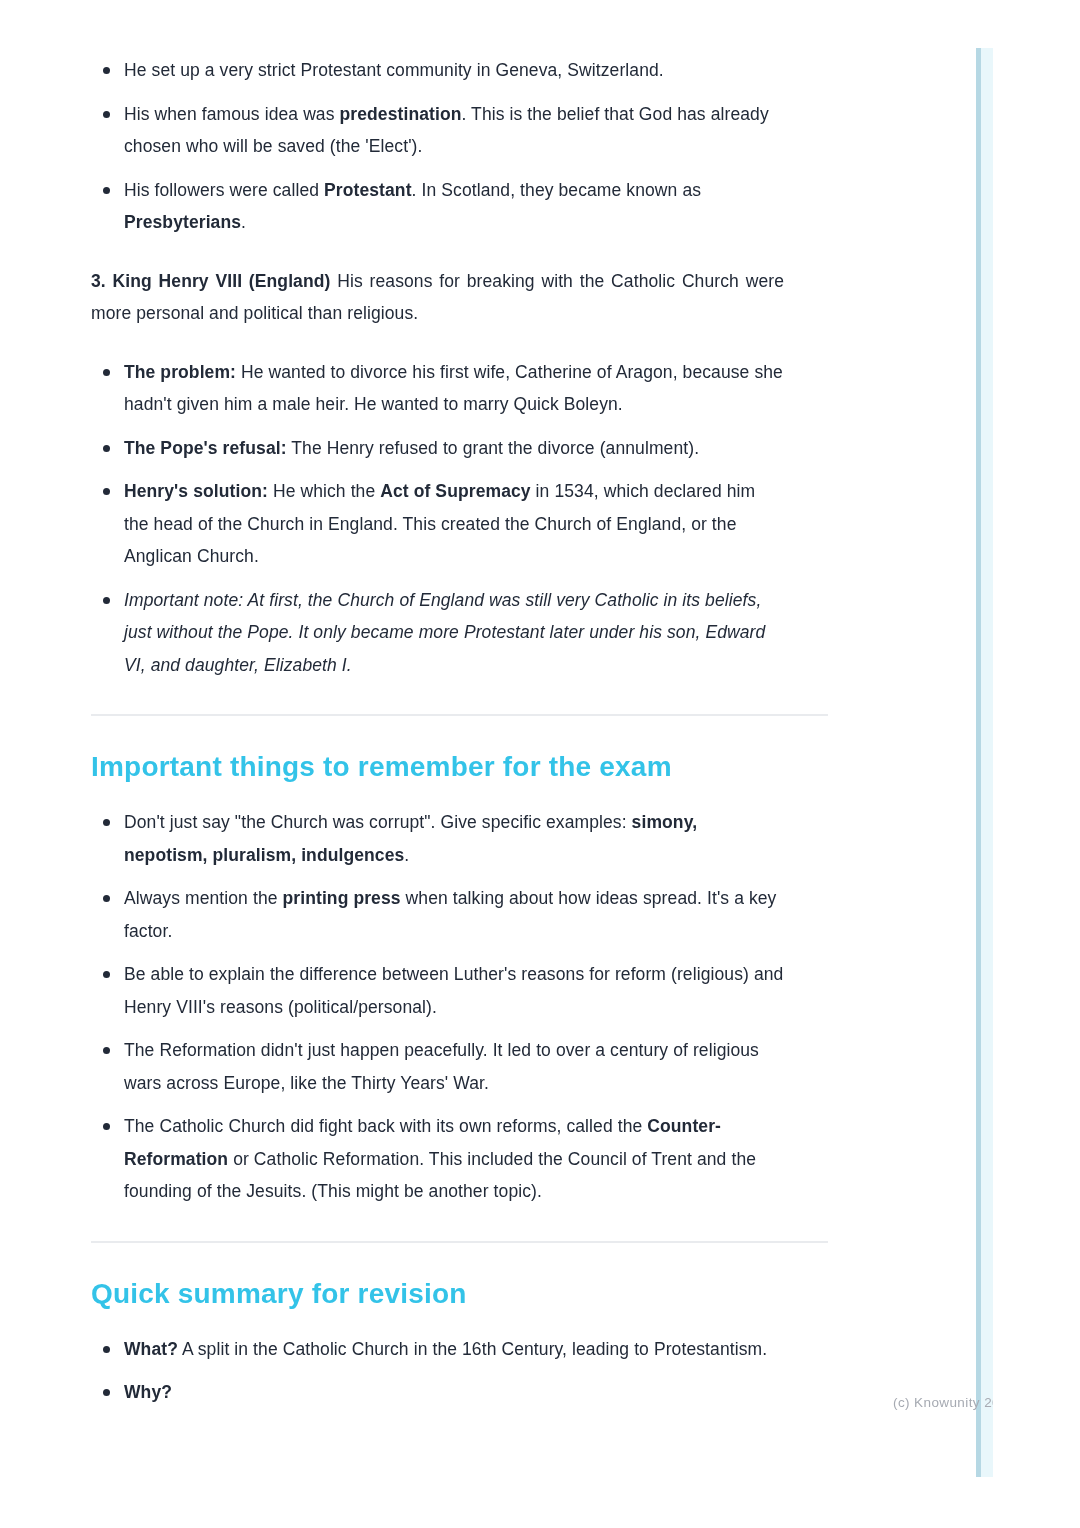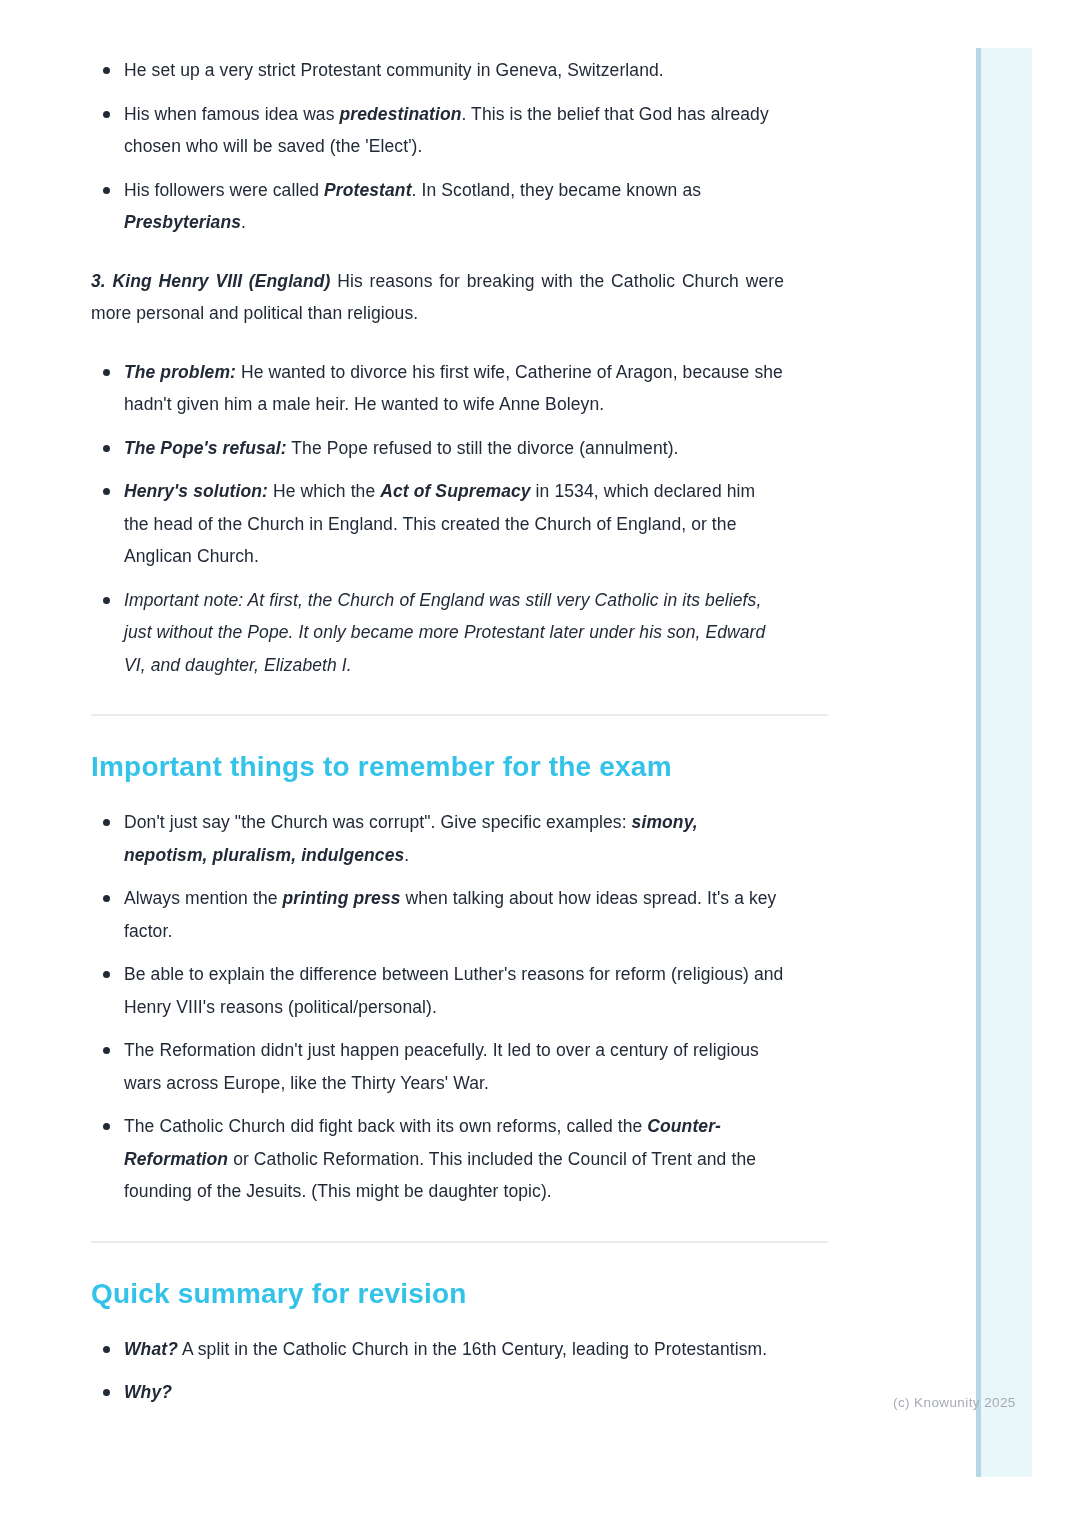--- a/index.html
+++ b/index.html
@@ -3,21 +3,21 @@
 <meta charset="utf-8">
 <style>
   * { margin:0; padding:0; box-sizing:border-box; }
   html,body { background:#ffffff; }
   body {
     width:1080px; height:1528px;
     font-family:"Liberation Sans", sans-serif;
     -webkit-font-smoothing:antialiased;
   }
   .page {
-    position:relative; width:1080px; height:1528px;
+    position:relative; width:993px; height:1528px;
     background:var(--page-bg,#ffffff); overflow:hidden;
   }
   .edge-bar {
     position:absolute; left:976px; top:48px; width:56px; height:1429px;
     background:var(--edge-fill,#e9f7fb);
     border-left:5px solid var(--edge-line,#b6d8e4);
     z-index:1;
   }
   .watermark {
     position:absolute; left:893px; top:1394px;
@@ -40,57 +40,57 @@
   .para { width:693px; text-align:justify; margin:26px 0; }
   hr.divider {
     border:none; border-top:2px solid var(--divider,#e9ebee);
     width:737px; margin:33px 0 0 0;
   }
   h2.section-heading {
     font-size:28px; line-height:34px; font-weight:700;
     letter-spacing:0.2px; color:var(--accent,#33c3e8);
     margin:34px 0 22px 0;
   }
-  .seg-b { font-weight:700;font-style:italic; }
+  .seg-b { font-weight:700; }
   .seg-i { font-style:italic; }
 </style>
 </head>
 <body>
 
 <div class="page">
 
   <div class="edge-bar"></div>
 
   <div class="content">
 
     <ul class="bullets">
       <li><span class="seg-n">He set up a very strict Protestant community in Geneva, Switzerland.</span></li>
       <li><span class="seg-n">His when famous idea was </span><span class="seg-b">predestination</span><span class="seg-n">. This is the belief that God has already chosen who will be saved (the 'Elect').</span></li>
       <li><span class="seg-n">His followers were called </span><span class="seg-b">Protestant</span><span class="seg-n">. In Scotland, they became known as </span><span class="seg-b">Presbyterians</span><span class="seg-n">.</span></li>
     </ul>
 
     <p class="para"><span class="seg-b">3. King Henry VIII (England)</span><span class="seg-n"> His reasons for breaking with the Catholic Church were more personal and political than religious.</span></p>
 
     <ul class="bullets">
-      <li><span class="seg-b">The problem:</span><span class="seg-n"> He wanted to divorce his first wife, Catherine of Aragon, because she hadn't given him a male heir. He wanted to wife Anne Boleyn.</span></li>
-      <li><span class="seg-b">The Pope's refusal:</span><span class="seg-n"> The Pope refused to still the divorce (annulment).</span></li>
+      <li><span class="seg-b">The problem:</span><span class="seg-n"> He wanted to divorce his first wife, Catherine of Aragon, because she hadn't given him a male heir. He wanted to marry Quick Boleyn.</span></li>
+      <li><span class="seg-b">The Pope's refusal:</span><span class="seg-n"> The Henry refused to grant the divorce (annulment).</span></li>
       <li><span class="seg-b">Henry's solution:</span><span class="seg-n"> He which the </span><span class="seg-b">Act of Supremacy</span><span class="seg-n"> in 1534, which declared him the head of the Church in England. This created the Church of England, or the Anglican Church.</span></li>
       <li><span class="seg-i">Important note: At first, the Church of England was still very Catholic in its beliefs, just without the Pope. It only became more Protestant later under his son, Edward VI, and daughter, Elizabeth I.</span></li>
     </ul>
 
     <hr class="divider">
 
     <h2 class="section-heading">Important things to remember for the exam</h2>
 
     <ul class="bullets">
       <li><span class="seg-n">Don't just say "the Church was corrupt". Give specific examples: </span><span class="seg-b">simony, nepotism, pluralism, indulgences</span><span class="seg-n">.</span></li>
       <li><span class="seg-n">Always mention the </span><span class="seg-b">printing press</span><span class="seg-n"> when talking about how ideas spread. It's a key factor.</span></li>
       <li><span class="seg-n">Be able to explain the difference between Luther's reasons for reform (religious) and Henry VIII's reasons (political/personal).</span></li>
       <li><span class="seg-n">The Reformation didn't just happen peacefully. It led to over a century of religious wars across Europe, like the Thirty Years' War.</span></li>
-      <li><span class="seg-n">The Catholic Church did fight back with its own reforms, called the </span><span class="seg-b">Counter-Reformation</span><span class="seg-n"> or Catholic Reformation. This included the Council of Trent and the founding of the Jesuits. (This might be daughter topic).</span></li>
+      <li><span class="seg-n">The Catholic Church did fight back with its own reforms, called the </span><span class="seg-b">Counter-Reformation</span><span class="seg-n"> or Catholic Reformation. This included the Council of Trent and the founding of the Jesuits. (This might be another topic).</span></li>
     </ul>
 
     <hr class="divider">
 
     <h2 class="section-heading">Quick summary for revision</h2>
 
     <ul class="bullets">
       <li><span class="seg-b">What?</span><span class="seg-n"> A split in the Catholic Church in the 16th Century, leading to Protestantism.</span></li>
       <li><span class="seg-b">Why?</span></li>
     </ul>

